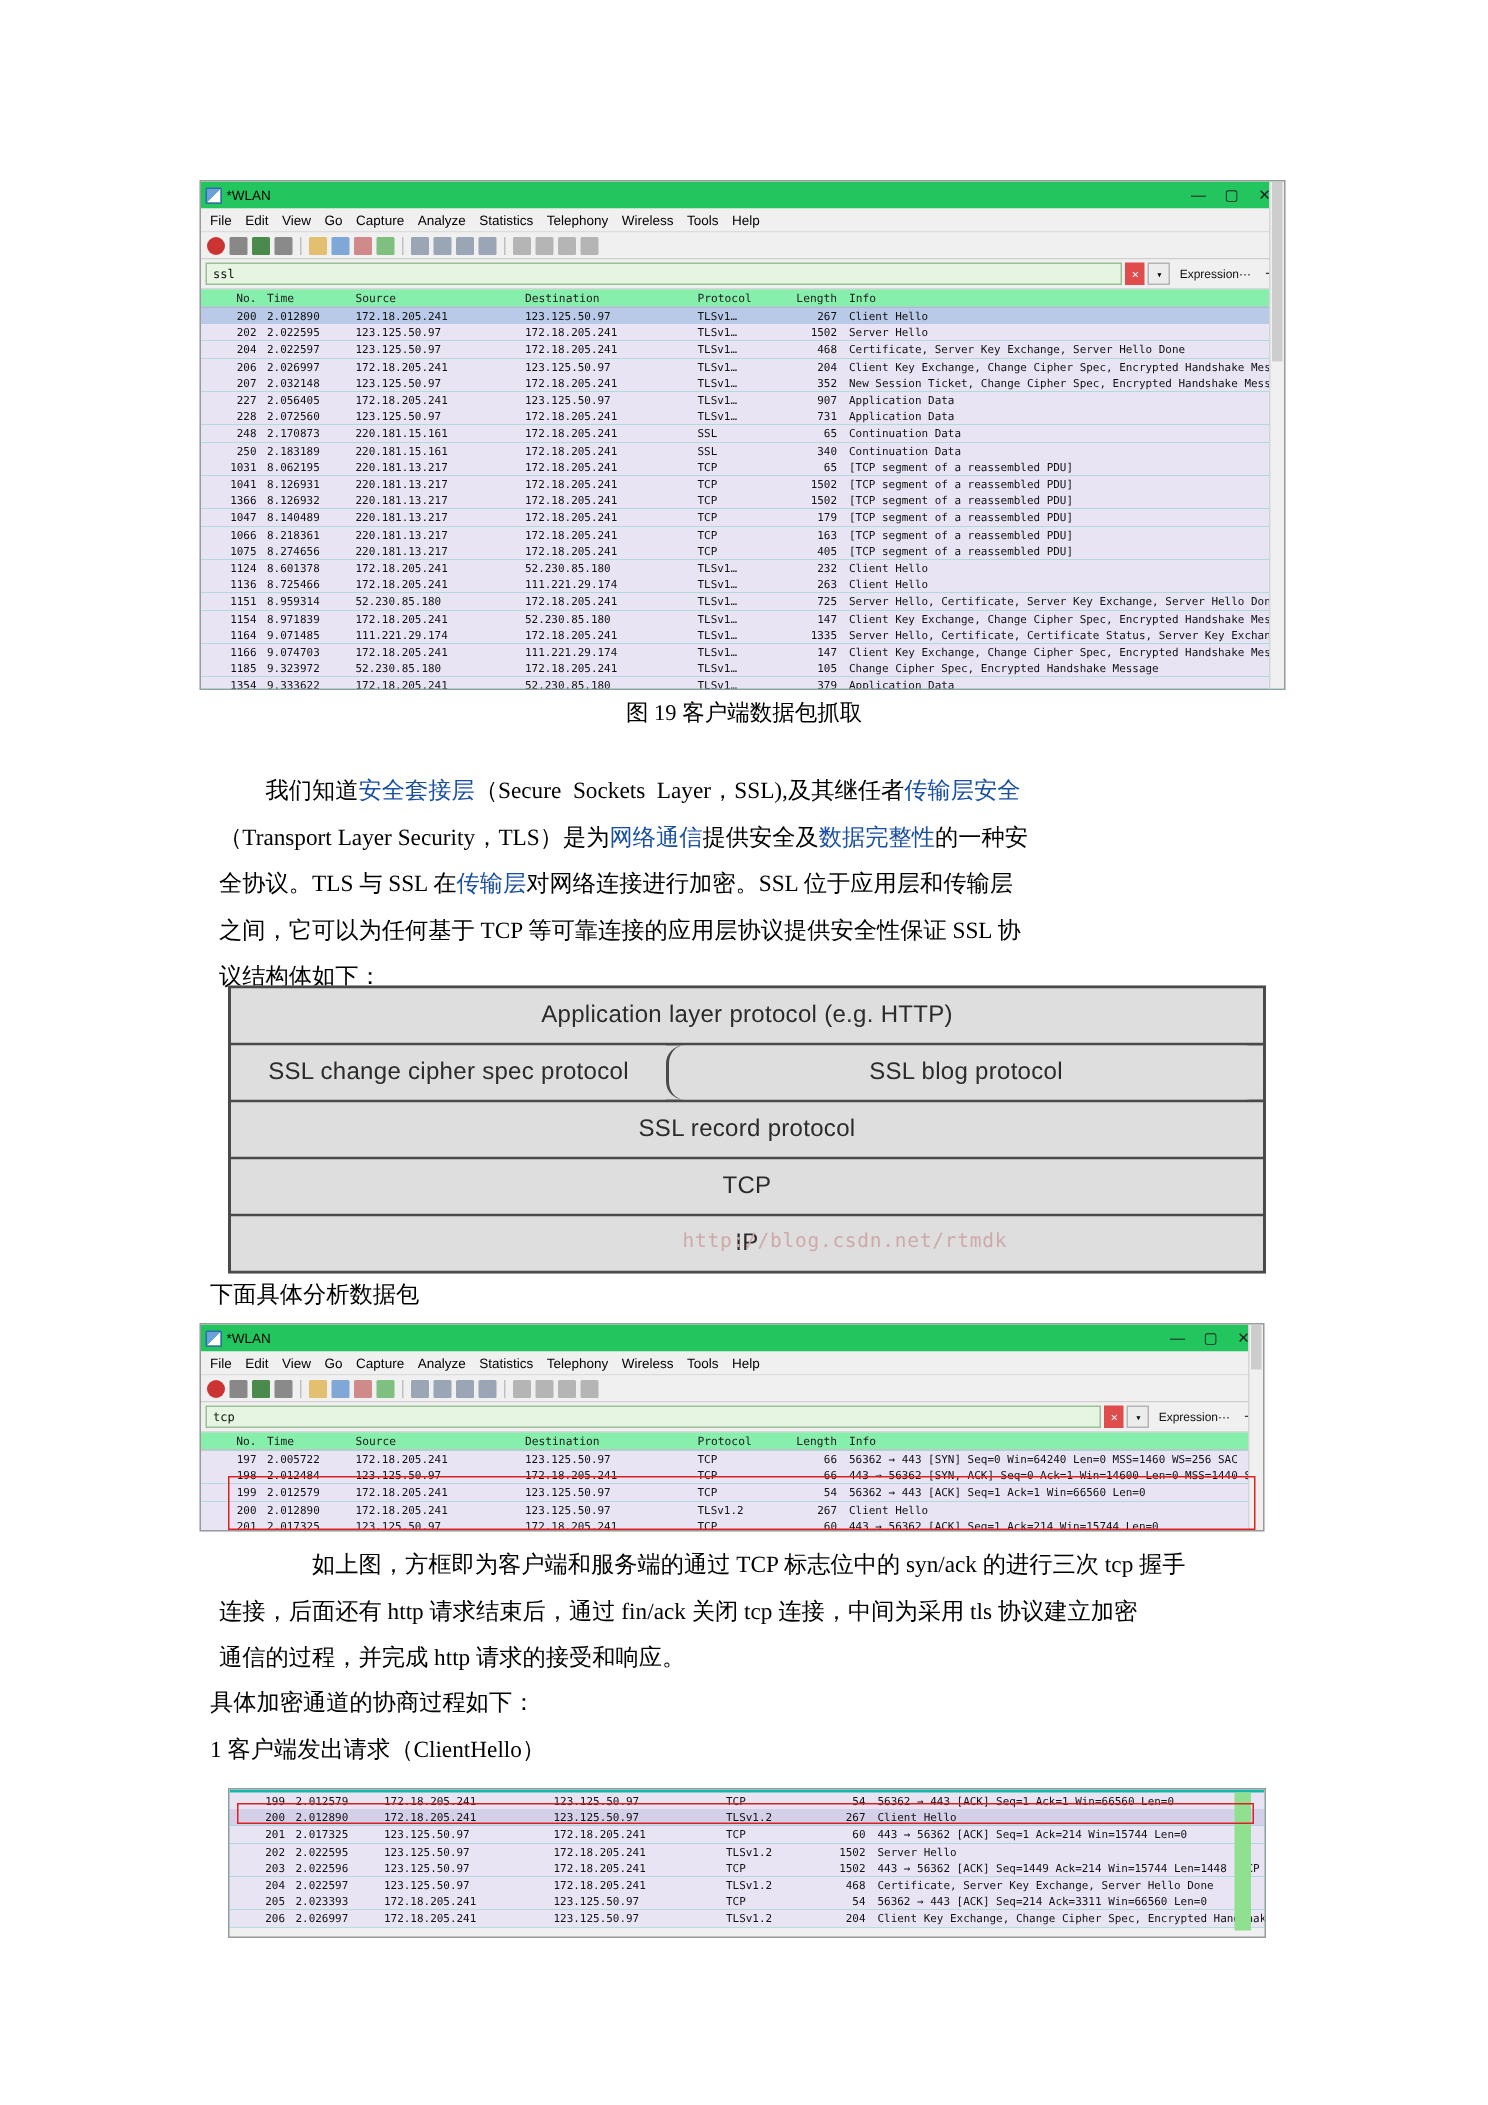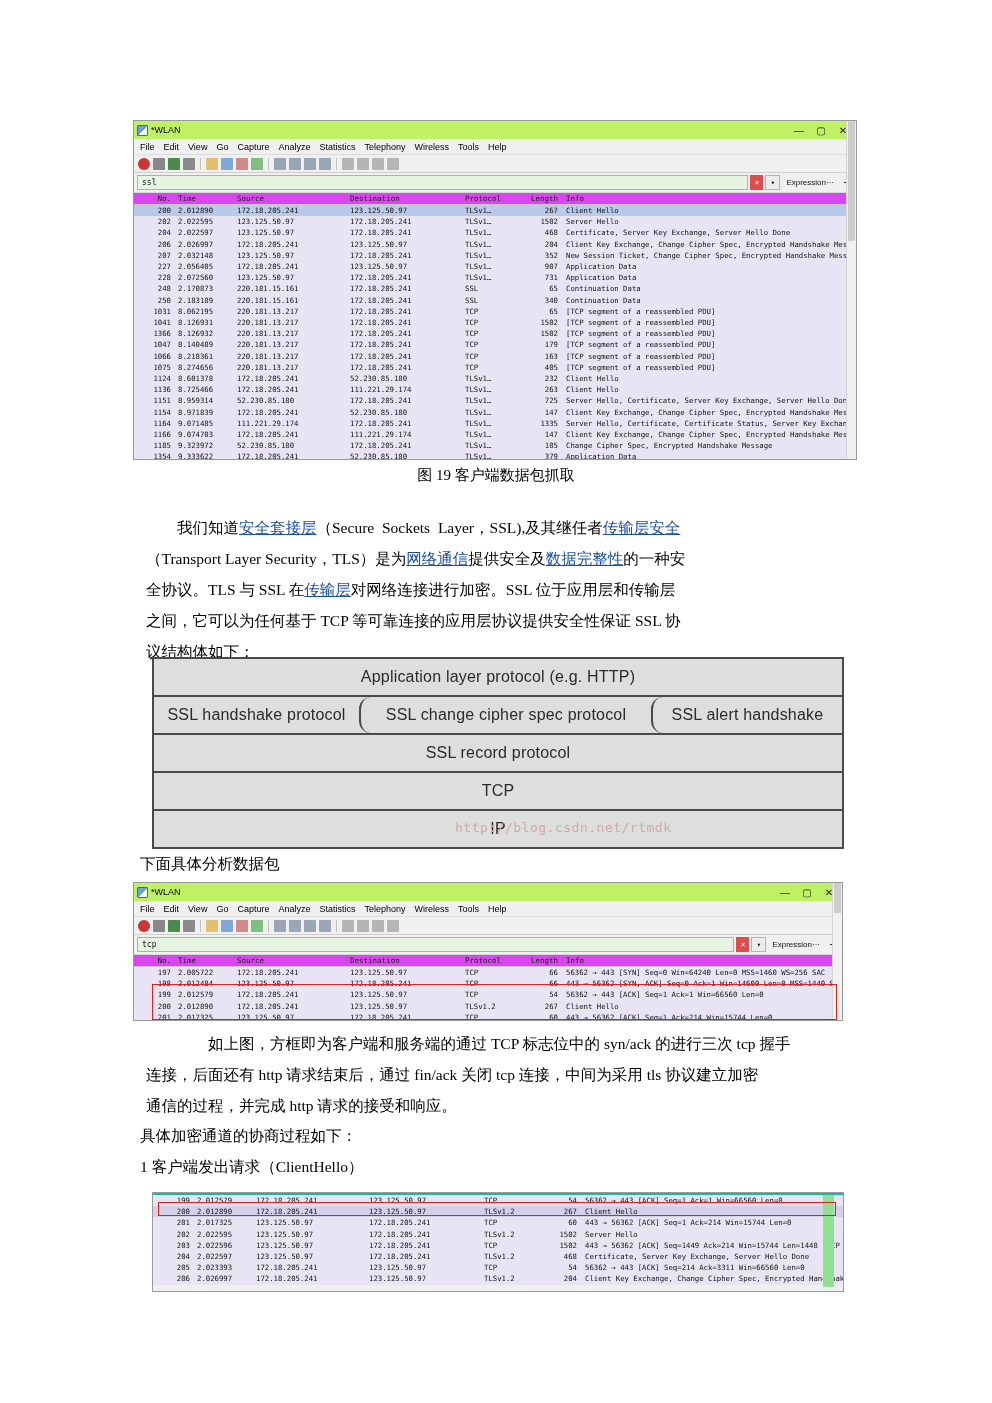--- a/index.html
+++ b/index.html
@@ -14,21 +14,21 @@
 
   
   .ws{
     position:absolute;
     background:#f0f0f0;
     border:1px solid #9a9a9a;
     font-family:"DejaVu Sans Mono", monospace;
     overflow:hidden;
   }
   .ws-title{
-    height:18px;background:#bef264;display:flex;align-items:center;
+    height:18px;background:#22c55e;display:flex;align-items:center;
     font-family:"Liberation Sans", sans-serif;font-size:9px;padding:0 2px;
   }
   .ws-title .tico{width:12px;height:12px;margin-right:3px;position:relative;}
   .ws-title .tico:before{
     content:"";position:absolute;left:1px;top:1px;width:9px;height:9px;
     border:1px solid #2f6da8;border-radius:1px;
     background:linear-gradient(135deg,#69a1d8 0 50%,#ffffff 50% 100%);
   }
   .ws-title .ttxt{flex:1;}
   .ws-title .tbtns{display:flex;gap:0;}
@@ -52,21 +52,21 @@
     font-family:"DejaVu Sans Mono", monospace;font-size:8px;padding-left:4px;color:#111;position:relative;
   }
   .filter-x{width:13px;background:#e04b4b;color:#fff;display:flex;align-items:center;justify-content:center;font-size:8px;}
   .filter-drop{width:13px;background:#ececec;border:1px solid #b4b4b4;display:flex;align-items:center;justify-content:center;font-size:7px;}
   .filter-expr{
     font-family:"Liberation Sans", sans-serif;font-size:8px;display:flex;align-items:center;
     padding:0 4px;color:#111;
   }
   .filter-plus{width:13px;display:flex;align-items:center;justify-content:center;font-size:10px;color:#333;}
   .ws-head{
-    display:flex;background:#d946ef;border-top:1px solid #d8d8d8;border-bottom:1px solid #c4c4c4;
+    display:flex;background:#86efac;border-top:1px solid #d8d8d8;border-bottom:1px solid #c4c4c4;
     font-family:"DejaVu Sans Mono", monospace;font-size:7.5px;height:11px;align-items:center;color:#222;
   }
   .ws-head div{padding-left:3px;overflow:hidden;white-space:nowrap;}
   .ws-rows{background:#14b8a6;font-size:7.3px;line-height:11.2px;color:#111;}
   .ws-row{display:flex;white-space:nowrap;}
   .ws-row div{padding-left:3px;overflow:hidden;text-overflow:clip;}
   .c-no{width:34px;text-align:right;padding-right:4px;}
   .c-time{width:56px;}
   .c-src{width:110px;}
   .c-dst{width:112px;}
@@ -86,21 +86,21 @@
   
   .caption{
     position:absolute;width:992px;text-align:center;font-size:15px;font-family:"Liberation Serif", serif;
   }
 
   
   .para{
     position:absolute;font-size:15.5px;line-height:31px;text-align:justify;
     font-family:"Liberation Serif", serif;
   }
-  .link{color:#1a4fa0;text-decoration:underline;}
+  .link{color:#1a4fa0;}
 
   
   .stack{
     position:absolute;left:152px;top:657px;width:688px;border:2px solid #4a4a4a;background:#dedede;
     font-family:"Liberation Sans", sans-serif;
   }
   .stack .srow{display:flex;border-bottom:2px solid #4a4a4a;}
   .stack .srow:last-child{border-bottom:none;}
   .stack .cell{
     flex:1;text-align:center;font-size:16px;color:#2b2b2b;padding:9px 0;letter-spacing:.2px;
@@ -412,23 +412,22 @@
     <div>全协议。TLS 与 SSL 在<span class="link">传输层</span>对网络连接进行加密。SSL 位于应用层和传输层</div>
     <div>之间，它可以为任何基于 TCP 等可靠连接的应用层协议提供安全性保证 SSL 协</div>
     <div>议结构体如下：</div>
   </div>
 
   <div class="stack">
     <div class="srow">
       <div class="cell">Application layer protocol (e.g. HTTP)</div>
     </div>
     <div class="srow">
-      <div class="cell" style="flex:0 0 205px">SSL handshake protocol</div>
       <div class="cell" style="flex:0 0 290px">SSL change cipher spec protocol</div>
-      <div class="cell">SSL alert handshake</div>
+      <div class="cell">SSL blog protocol</div>
     </div>
     <div class="srow">
       <div class="cell">SSL record protocol</div>
     </div>
     <div class="srow">
       <div class="cell">TCP</div>
     </div>
     <div class="srow">
       <div class="cell">IP</div>
     </div>

